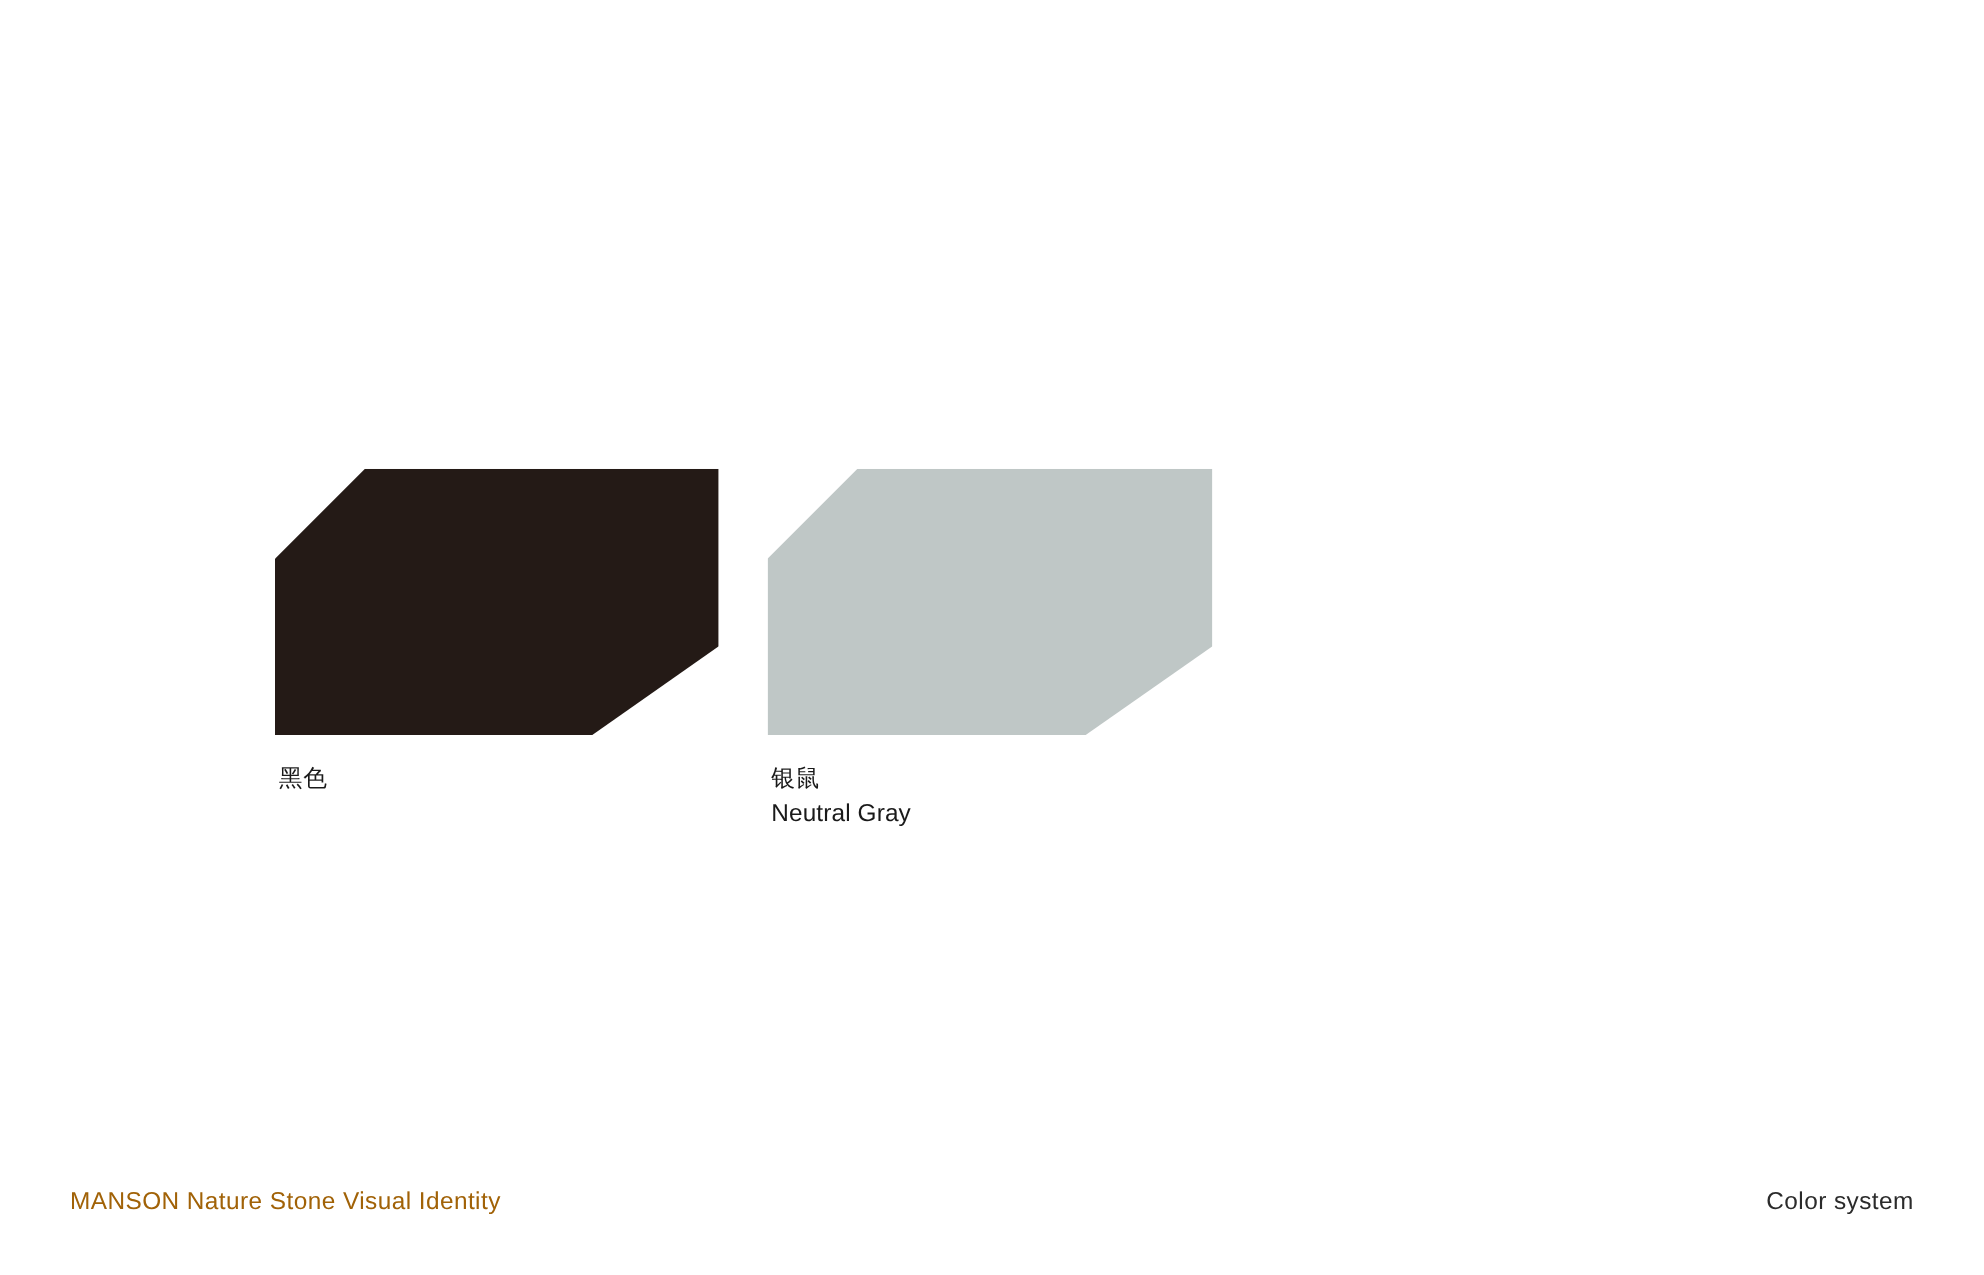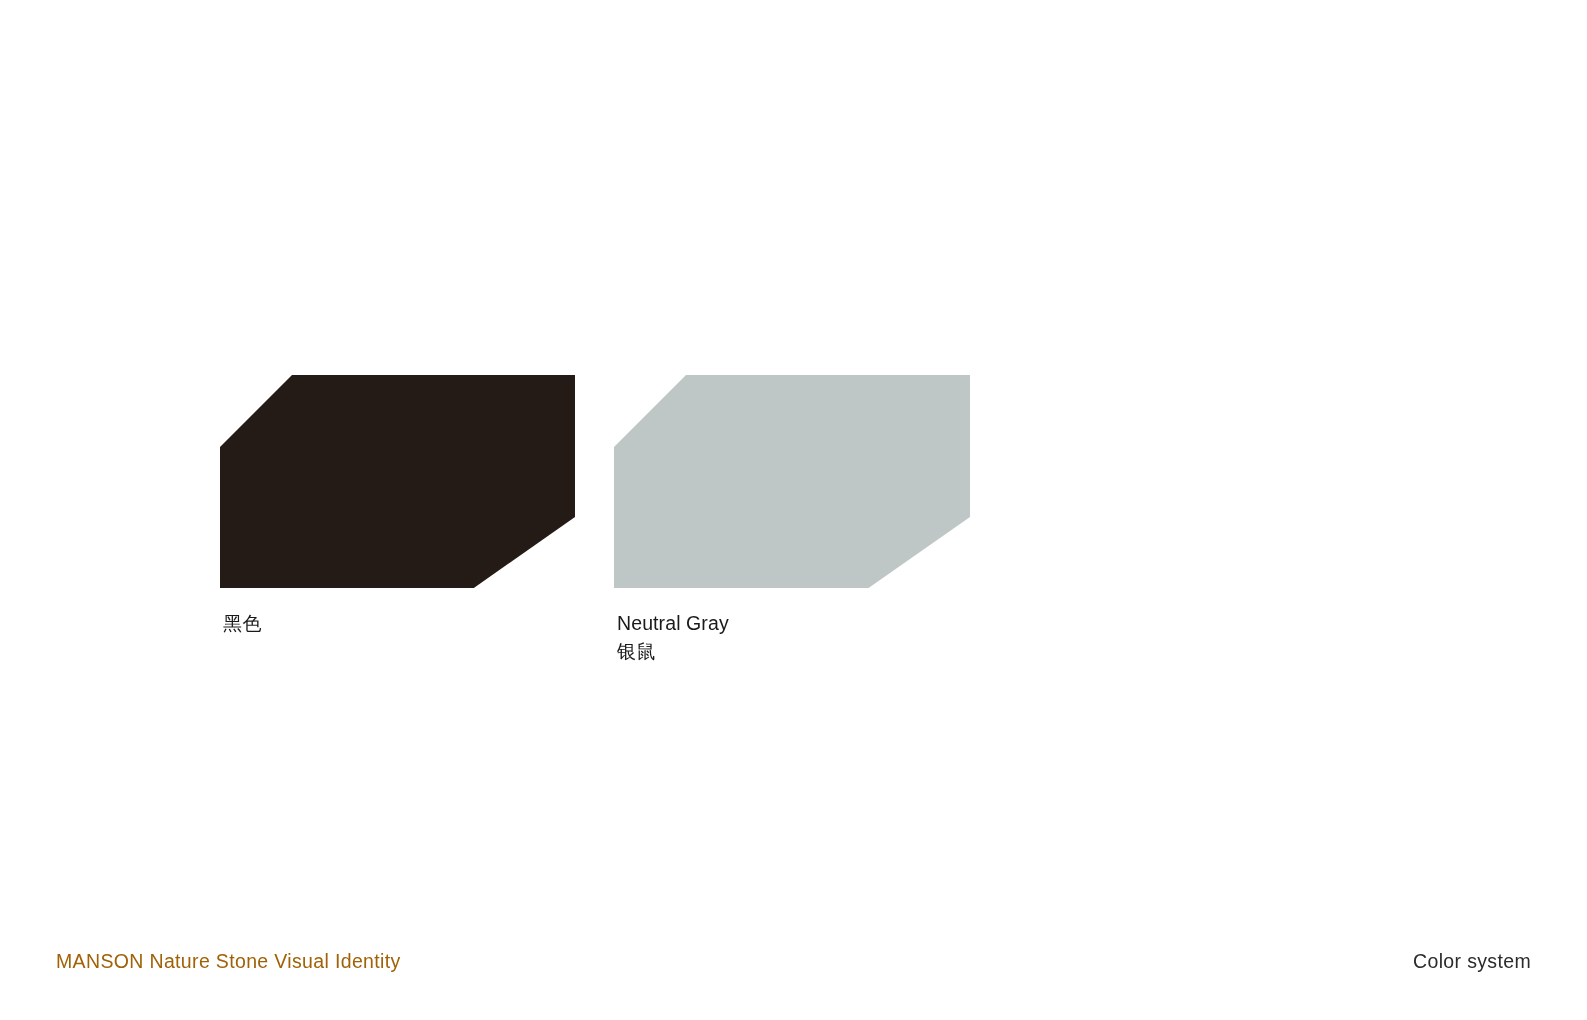--- a/index.html
+++ b/index.html
@@ -117,22 +117,22 @@
     <div class="swatch-cell c1">
       <div class="swatch-chip" style="background:#241a16;"></div>
       <div class="swatch-info">
         <span class="swatch-line cn">黑色</span>
       </div>
     </div>
 
     <div class="swatch-cell c2">
       <div class="swatch-chip" style="background:#bfc7c6;"></div>
       <div class="swatch-info">
+        <span class="swatch-line cn">银鼠</span>
         <span class="swatch-line">Neutral Gray</span>
-        <span class="swatch-line cn">银鼠</span>
       </div>
     </div>
 
 
   </div>
 
   <div class="footer">
     <div class="footer-left">MANSON Nature Stone Visual Identity</div>
     <div class="footer-right">Color system</div>
   </div>

